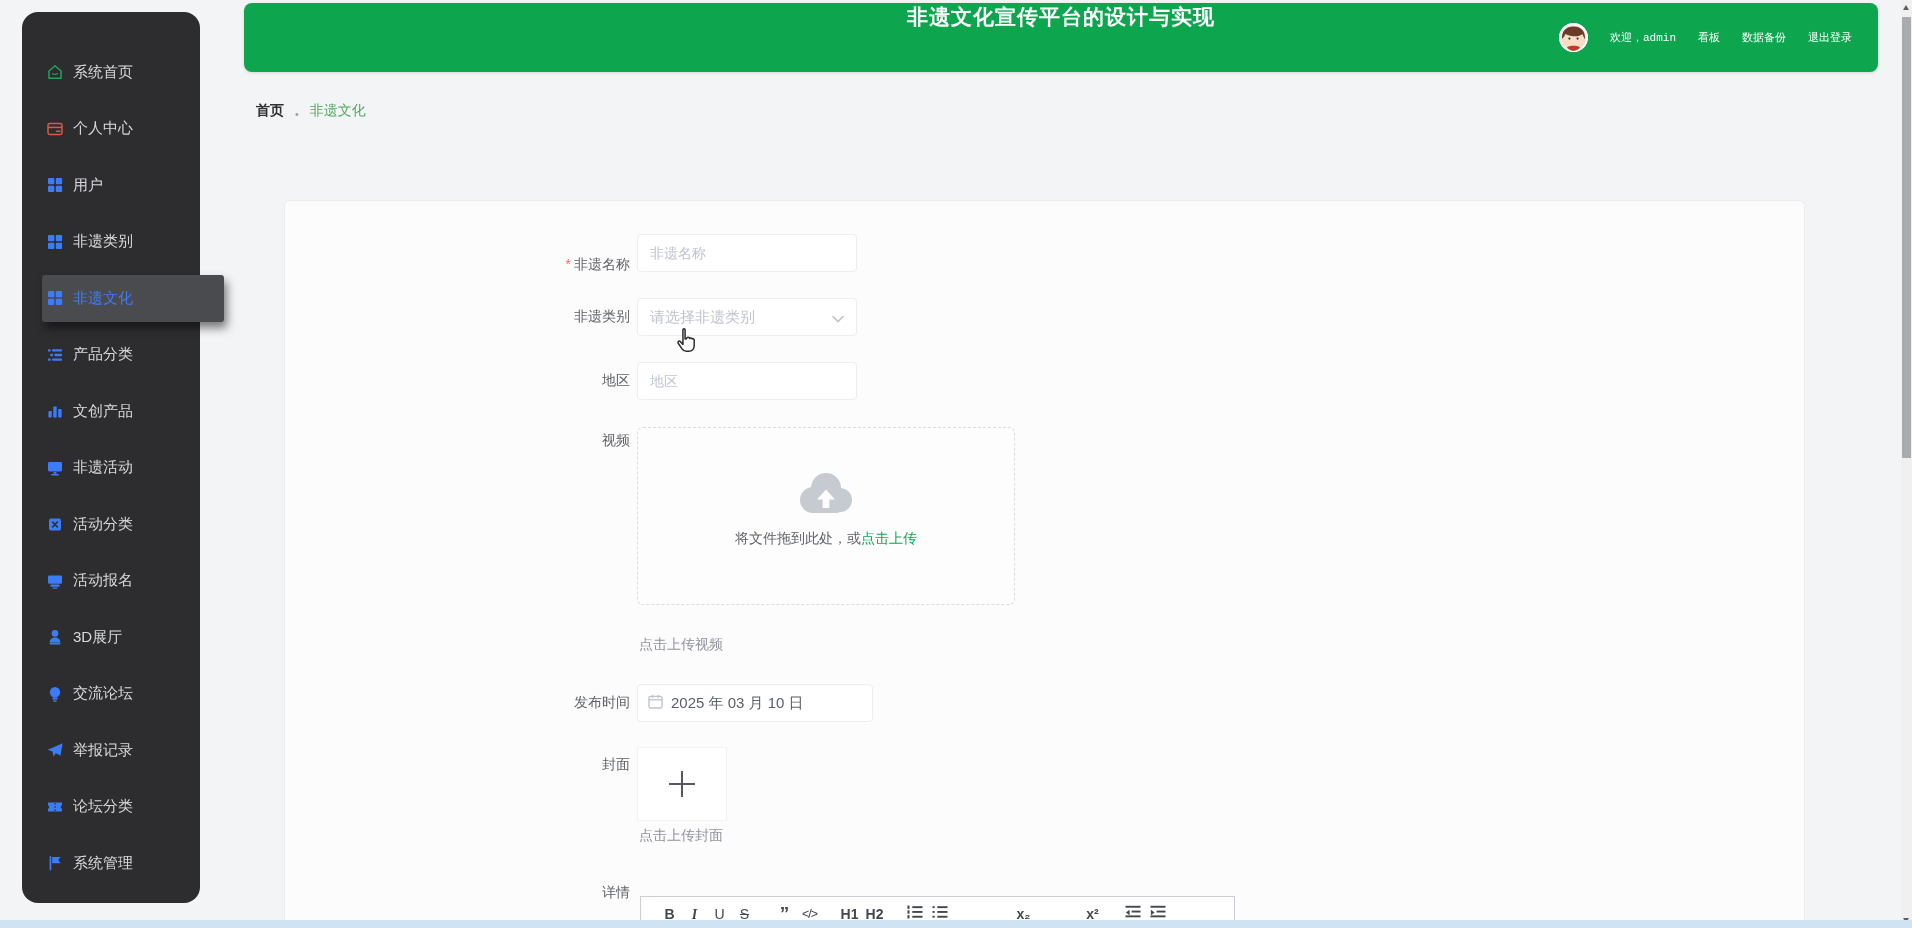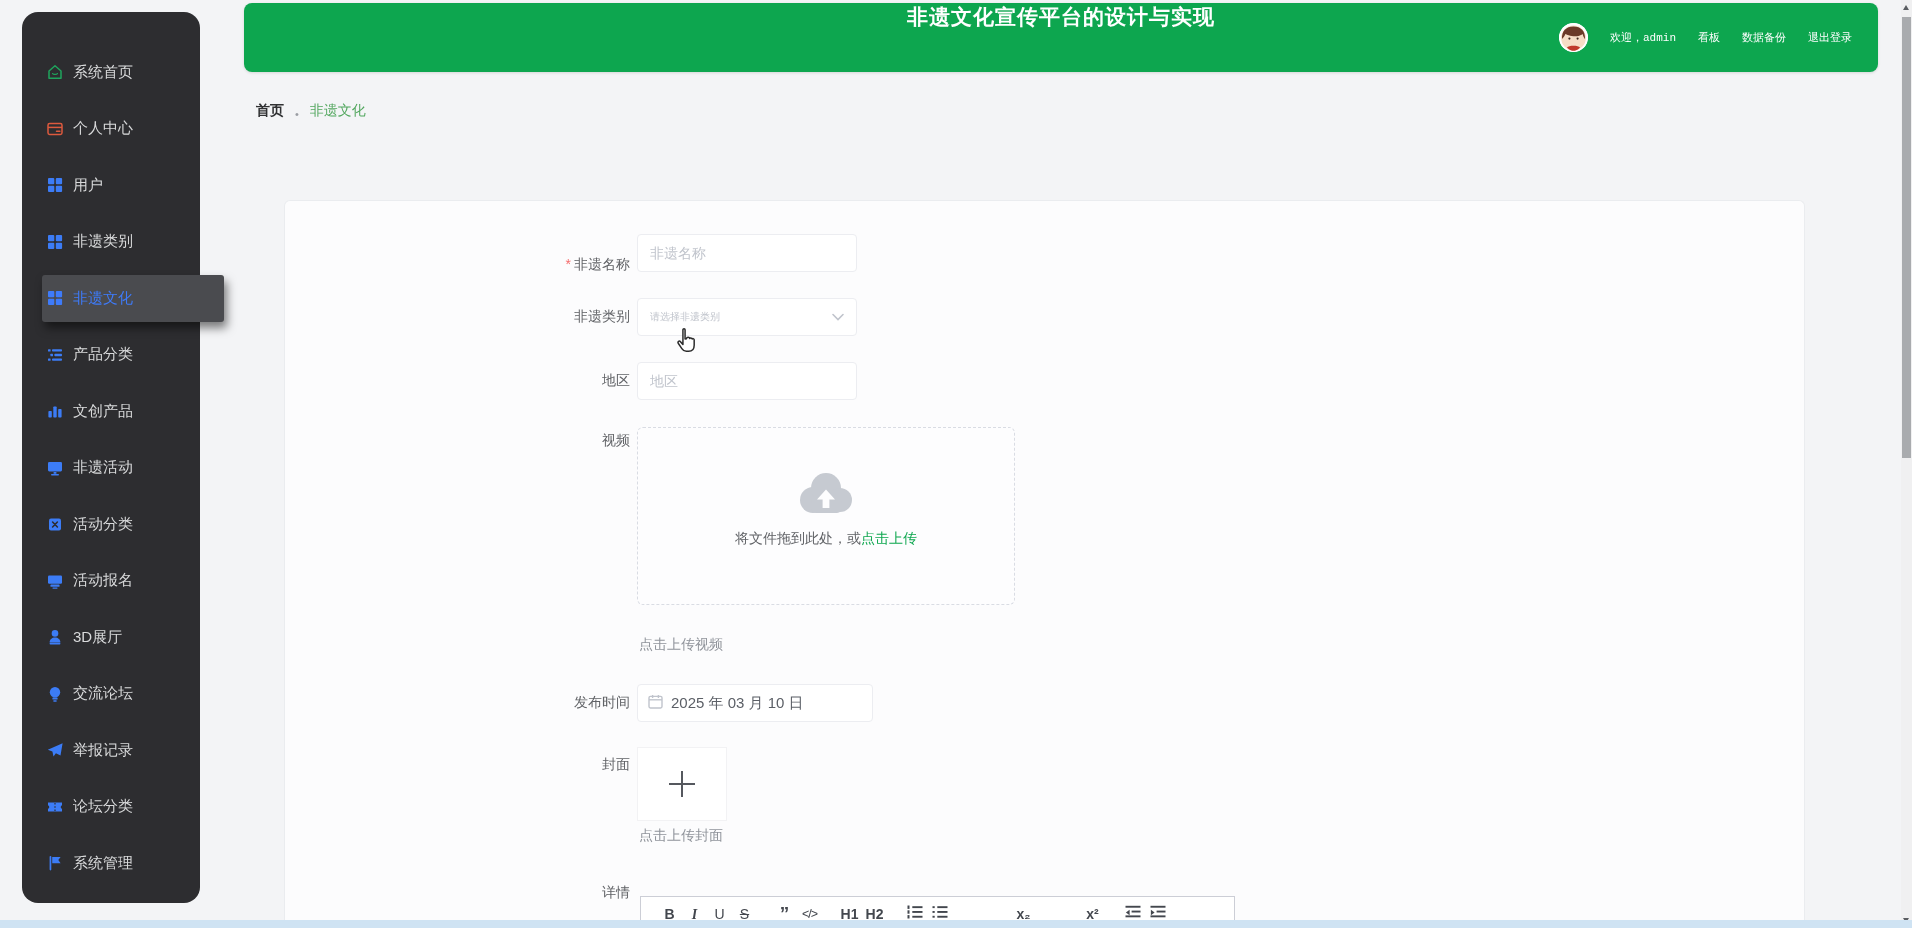--- a/index.html
+++ b/index.html
@@ -36,21 +36,21 @@
   .card { position:absolute; left:284px; top:200px; width:1521px; height:740px;
           background:#fcfcfd; border:1px solid #eaecef; border-bottom:none; border-radius:6px 6px 0 0; }
   .f-label { position:absolute; width:124px; left:506px; text-align:right; font-size:14px; color:#606266; }
   .req { color:#f56c6c; margin-right:3px; }
   .f-input { position:absolute; left:637px; width:220px; height:38px; background:#fff;
              border:1px solid #ecedf1; border-radius:4px; padding:0 12px; font-size:14px; color:#5f6368;
              font-family:"Liberation Sans","DejaVu Sans",sans-serif; outline:none; }
   .f-input::placeholder { color:#c0c4cc; }
   .f-select { position:absolute; left:637px; width:220px; height:38px; background:#fff;
               border:1px solid #ecedf1; border-radius:4px; padding:0 12px; display:flex; align-items:center;
-              justify-content:space-between; font-size:10px; color:#c0c4cc; cursor:pointer; }
+              justify-content:space-between; font-size:15px; color:#c0c4cc; cursor:pointer; }
   .upload-drag { position:absolute; left:637px; top:427px; width:378px; height:178px; background:#fdfdfe;
                  border:1.6px dashed #d9dce3; border-radius:6px; text-align:center; cursor:pointer; }
   .upload-drag .cloud { margin-top:40px; }
   .drop-line { margin-top:10px; font-size:14px; color:#606266; }
   .drop-line .lnk { color:#0fa750; cursor:pointer; }
   .tip { position:absolute; left:639px; font-size:14px; color:#8f939a; }
   .date-box { position:absolute; left:637px; top:684px; width:236px; height:38px; background:#fff;
               border:1px solid #ecedf1; border-radius:4px; display:flex; align-items:center; gap:8px;
               padding:16px 10px; font-size:15px; color:#5b5f66; cursor:pointer; }
   .plus-box { position:absolute; left:637px; top:747px; width:90px; height:74px; background:#fff;

